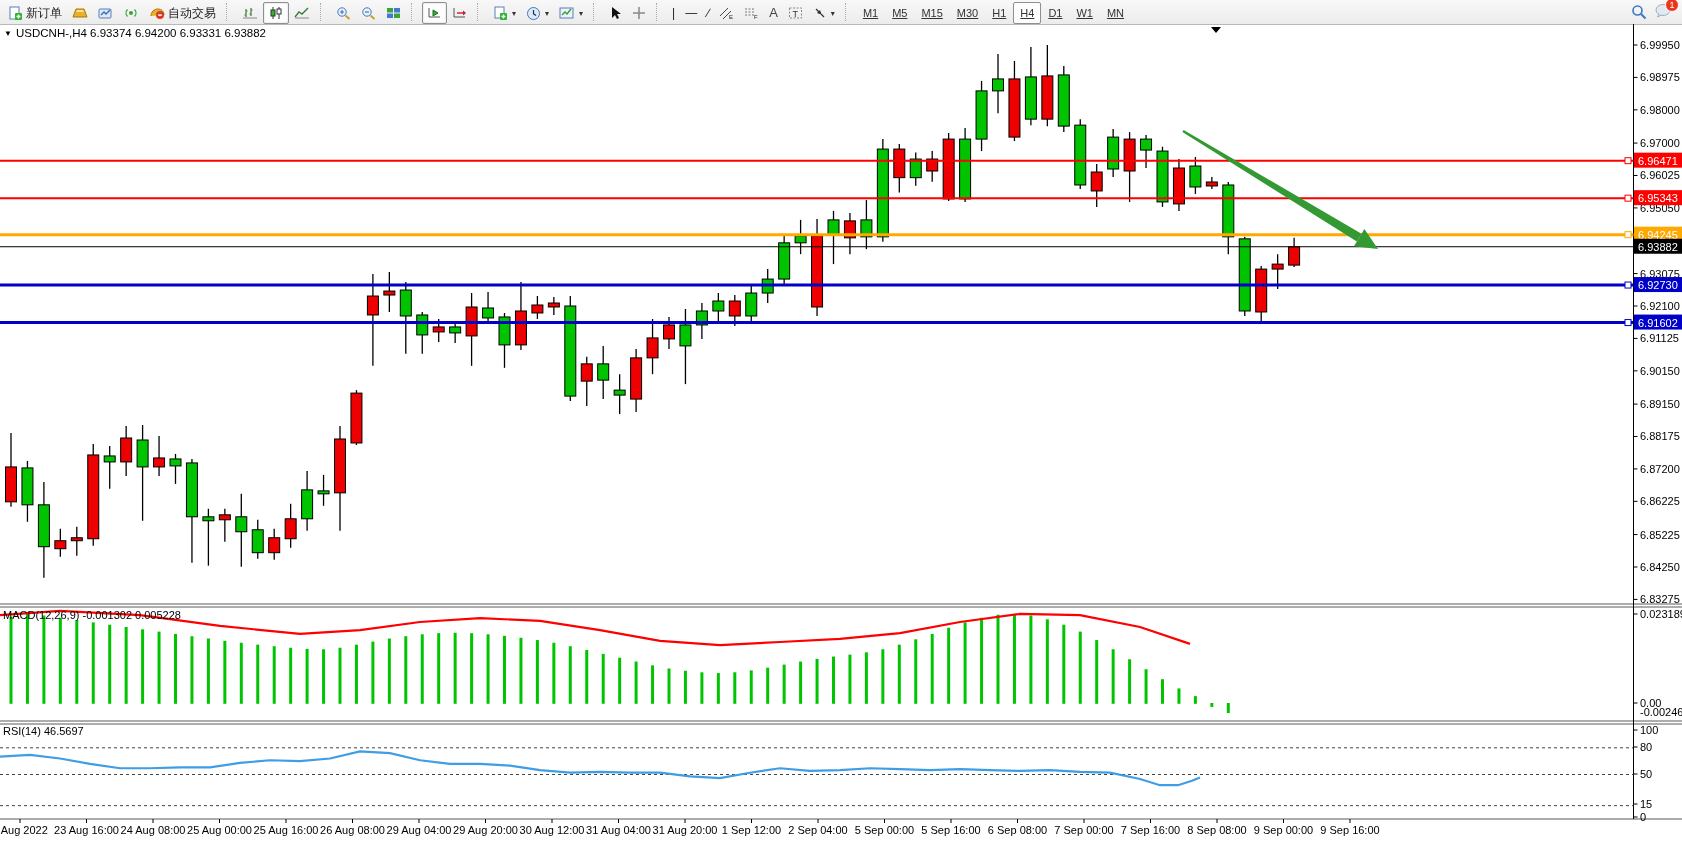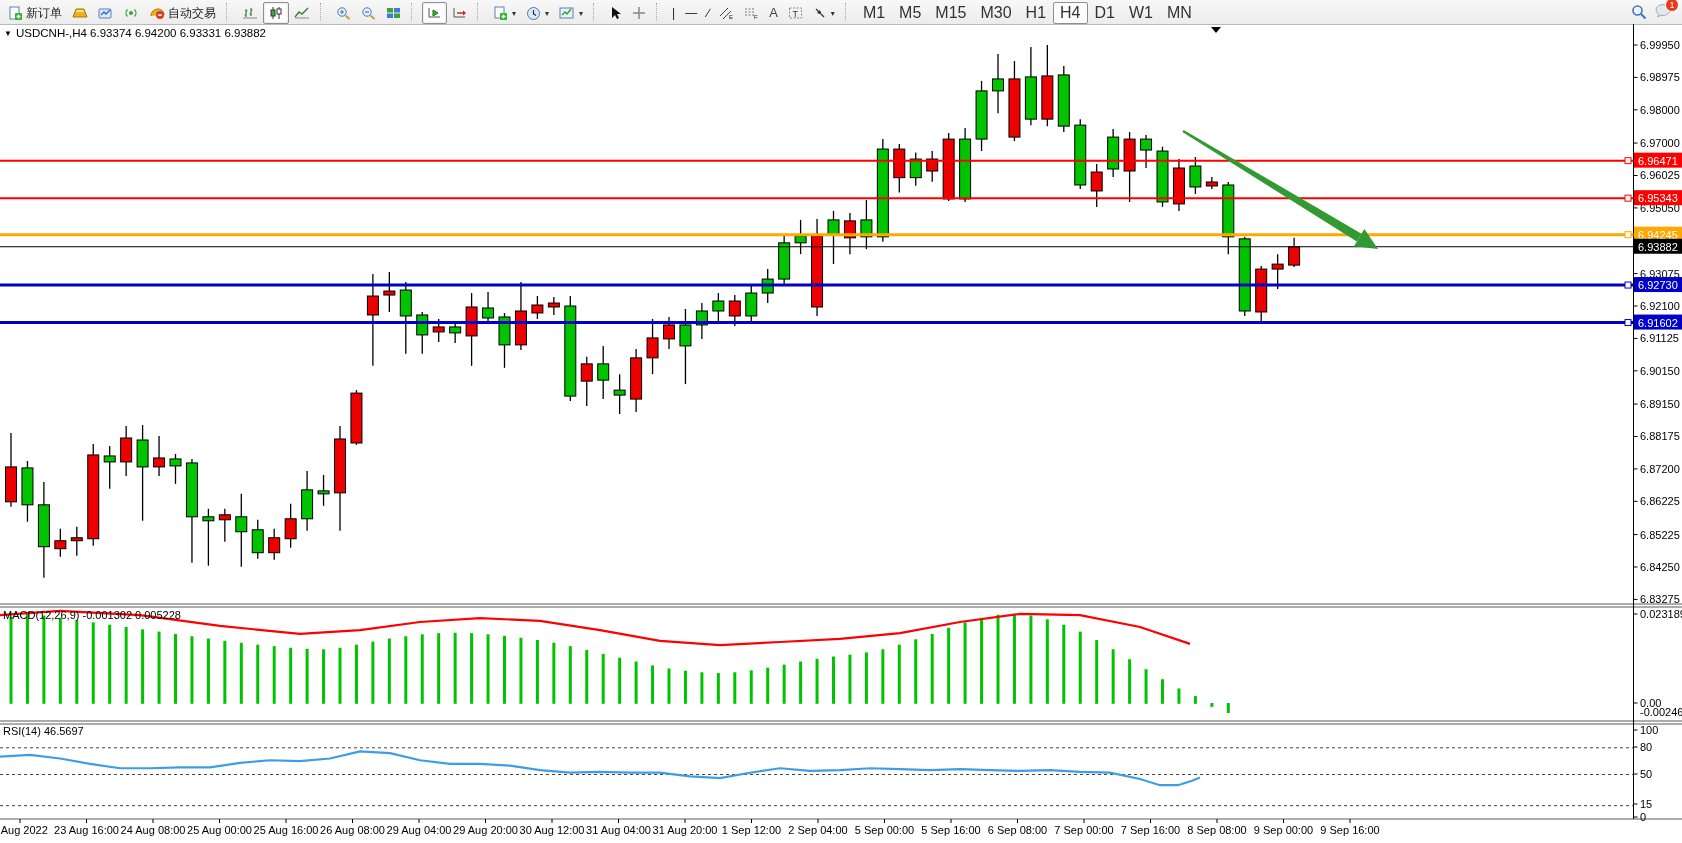--- a/index.html
+++ b/index.html
@@ -6,21 +6,21 @@
   #app{position:relative;width:1682px;height:843px;overflow:hidden;background:#fff;}
   
   #toolbar{position:absolute;left:0;top:0;width:1682px;height:24px;background:linear-gradient(#f8f8f8,#ececec);
     border-bottom:1px solid #b9b9b9;display:flex;align-items:center;font-size:12px;color:#222;}
   .tb-group{display:flex;align-items:flex-end;height:24px;padding:0 3px;}
   .tb-sep{width:5px;height:18px;margin:0 2px;border-left:1px dotted #aaa;}
   .tb-btn{display:flex;align-items:center;gap:3px;height:20px;padding:0 4px;border:1px solid transparent;border-radius:2px;cursor:default;}
   .tb-btn.active{background:#fdfdfd;border:1px solid #8f8f8f;box-shadow:inset 0 0 2px #cfcfcf;}
   .tb-btn .caret{font-size:8px;color:#333;margin-left:1px;}
   .glyph{font-size:12px;line-height:12px;}
-  .tf-btn{height:20px;padding:0 6px;display:flex;align-items:center;border:1px solid transparent;border-radius:2px;font-size:16px;color:#333;}
+  .tf-btn{height:20px;padding:0 6px;display:flex;align-items:center;border:1px solid transparent;border-radius:2px;font-size:11px;color:#333;text-decoration:underline;}
   .tf-btn.active{background:#fdfdfd;border:1px solid #8f8f8f;}
   #tb-right{margin-left:auto;display:flex;align-items:center;gap:8px;padding-right:10px;}
   .badge{position:absolute;top:-5px;right:-7px;background:#e8391d;color:#fff;border-radius:8px;font-size:9px;
     min-width:12px;height:12px;display:flex;align-items:center;justify-content:center;border:1px solid #fff;}
   svg text{font-family:"Liberation Sans",sans-serif;}
 </style>
 </head>
 <body>
 
 <div id="app">

